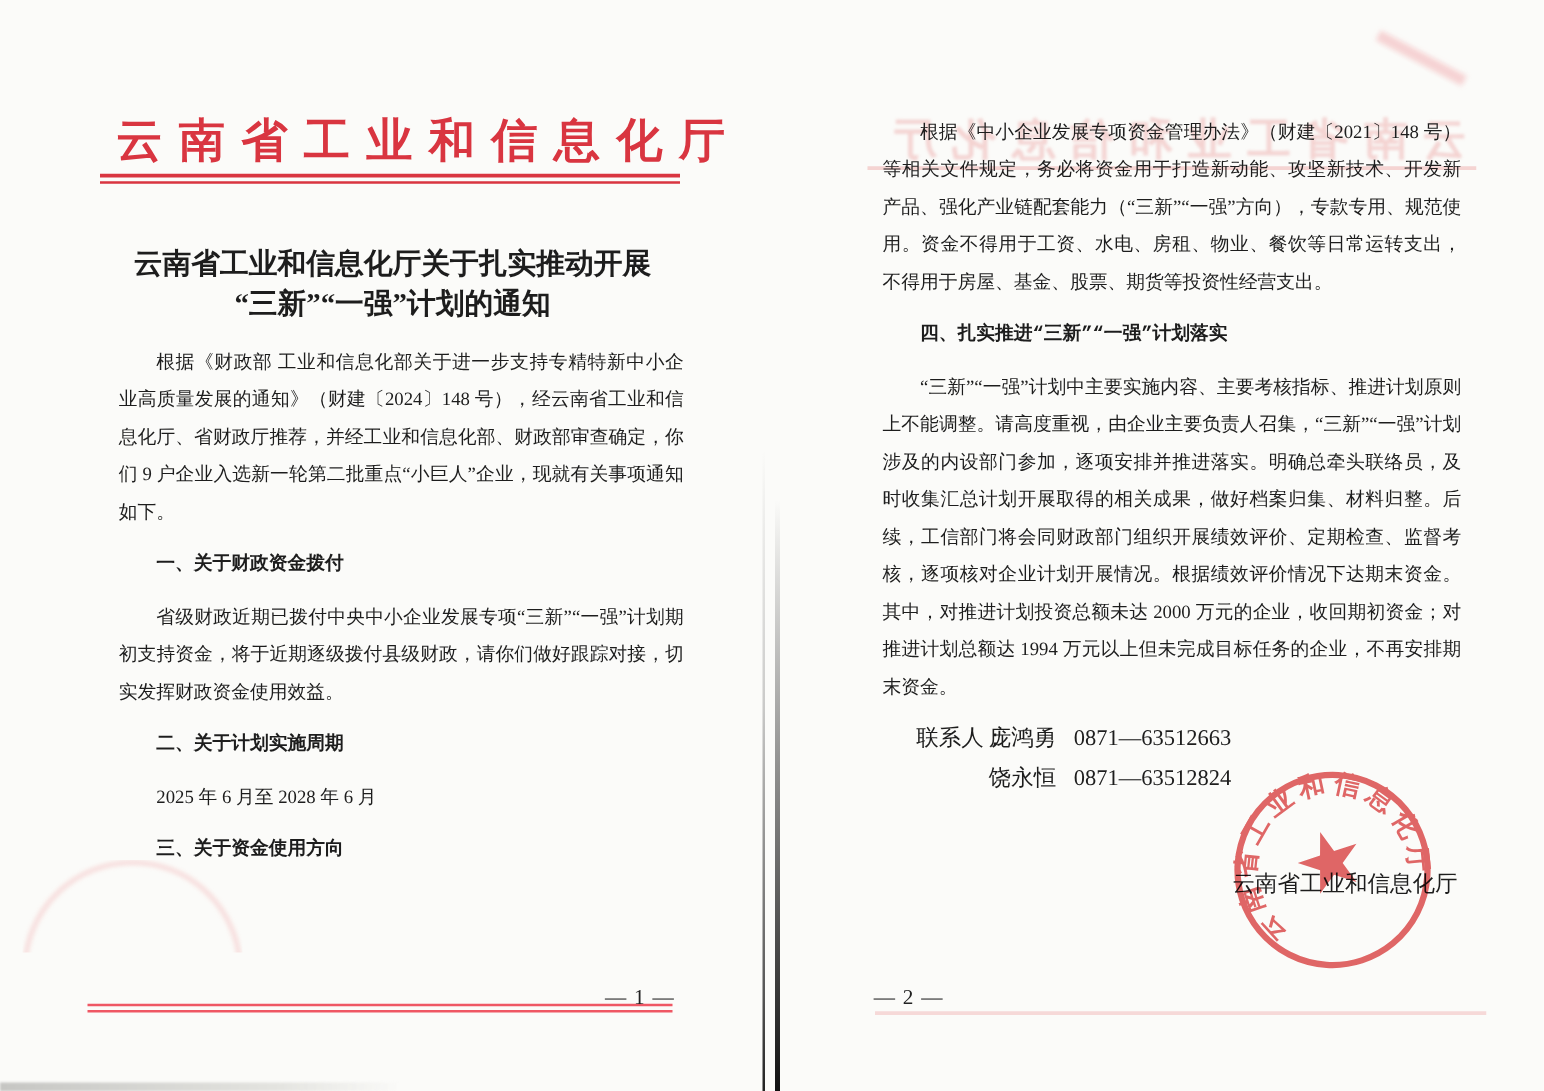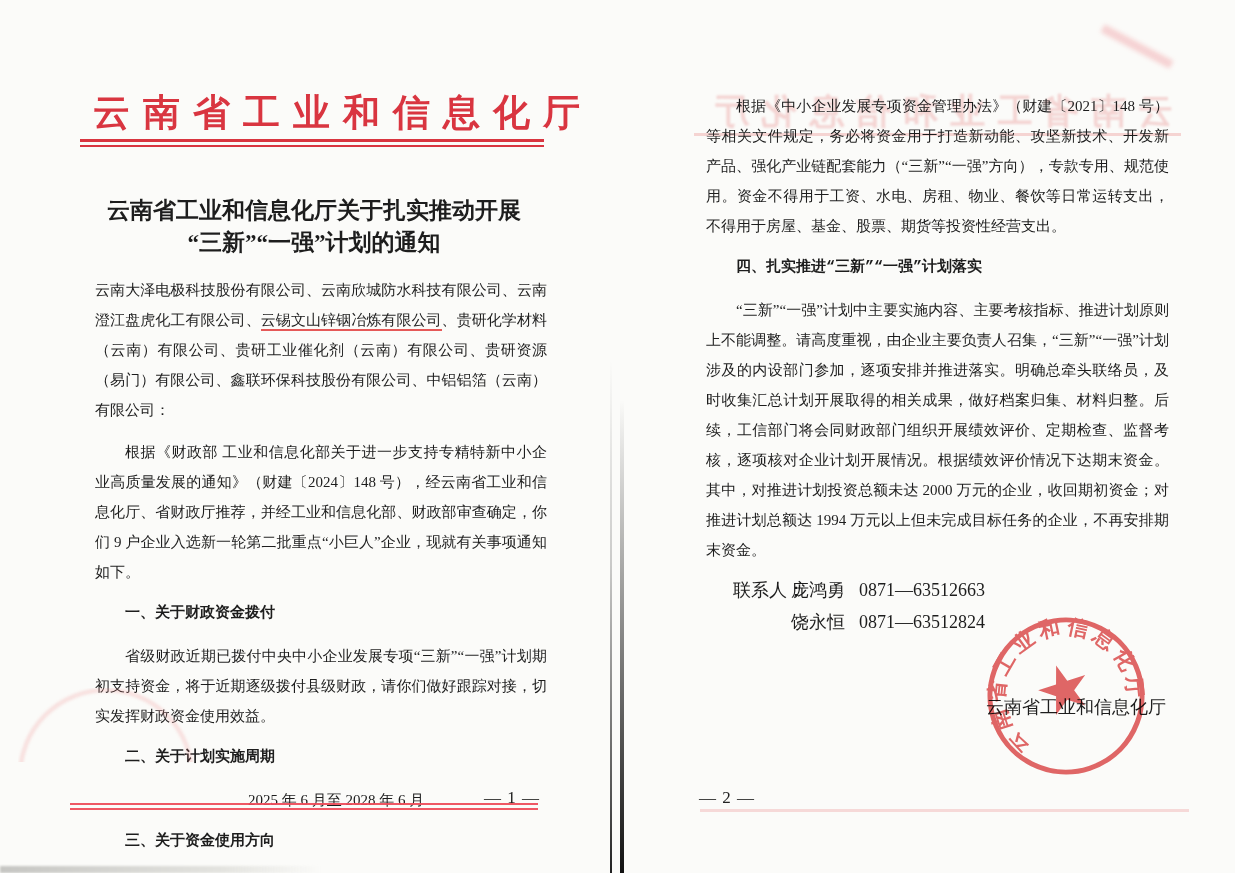--- a/index.html
+++ b/index.html
@@ -34,21 +34,21 @@
   }
   .body-col{
     font-size:17.5px;line-height:30px;
     text-align:justify;
   }
   .col1{left:83px;top:263px;width:476px}
   .col2{left:694px;top:79px;width:487px}
   .body-col p,.body-col h3{margin:12px;padding:0;font-size:15px}
   .ind{text-indent:2em}
   .hd{font-weight:bold;text-indent:2em;text-align:left;font-family:Liberation Mono, monospace}
-  .plain{text-align:center}
+  .plain{text-align:left}
   .red-underline{
     border-bottom:2px solid rgba(224,60,60,.85);
     padding-bottom:1px;
   }
 
   .footer-rule-1{
     left:70px;top:803px;width:468px;height:3px;
     border-top:2px solid #ef4a58;
     border-bottom:2px solid #ef4a58;
     opacity:.92;
@@ -123,23 +123,20 @@
 <div class="abs letterhead">云南省工业和信息化厅</div>
 
 <div class="abs letterhead-rule"></div>
 
 <div class="abs doc-title">
   <div>云南省工业和信息化厅关于扎实推动开展</div>
   <div>“三新”“一强”计划的通知</div>
 </div>
 
 <div class="abs body-col col1">
-  <p>
-    <span>云南大泽电极科技股份有限公司、云南欣城防水科技有限公司、云南澄江盘虎化工有限公司、</span><span class="red-underline">云锡文山锌铟冶炼有限公司</span><span>、贵研化学材料（云南）有限公司、贵研工业催化剂（云南）有限公司、贵研资源（易门）有限公司、鑫联环保科技股份有限公司、中铝铝箔（云南）有限公司：</span>
-  </p>
   <p class="ind">根据《财政部 工业和信息化部关于进一步支持专精特新中小企业高质量发展的通知》（财建〔2024〕148 号），经云南省工业和信息化厅、省财政厅推荐，并经工业和信息化部、财政部审查确定，你们 9 户企业入选新一轮第二批重点“小巨人”企业，现就有关事项通知如下。</p>
   <h3 class="hd">一、关于财政资金拨付</h3>
   <p class="ind">省级财政近期已拨付中央中小企业发展专项“三新”“一强”计划期初支持资金，将于近期逐级拨付县级财政，请你们做好跟踪对接，切实发挥财政资金使用效益。</p>
   <h3 class="hd">二、关于计划实施周期</h3>
   <p class="ind plain">2025 年 6 月至 2028 年 6 月</p>
   <h3 class="hd">三、关于资金使用方向</h3>
 </div>
 
 <div class="abs footer-rule-1"></div>
 <div class="abs pageno pageno-1">— 1 —</div>

